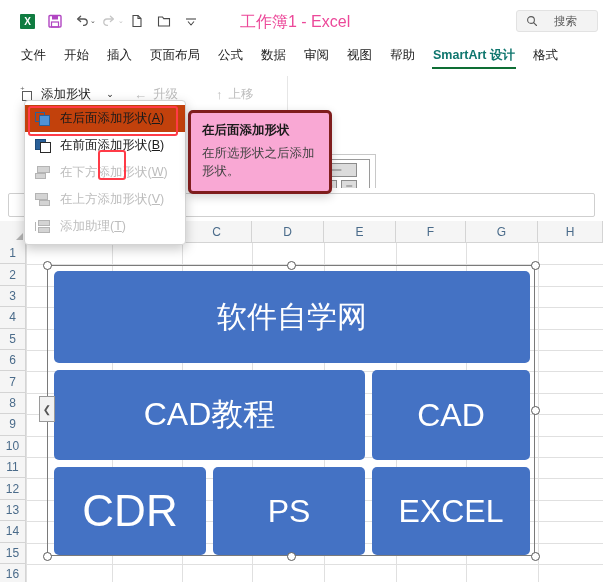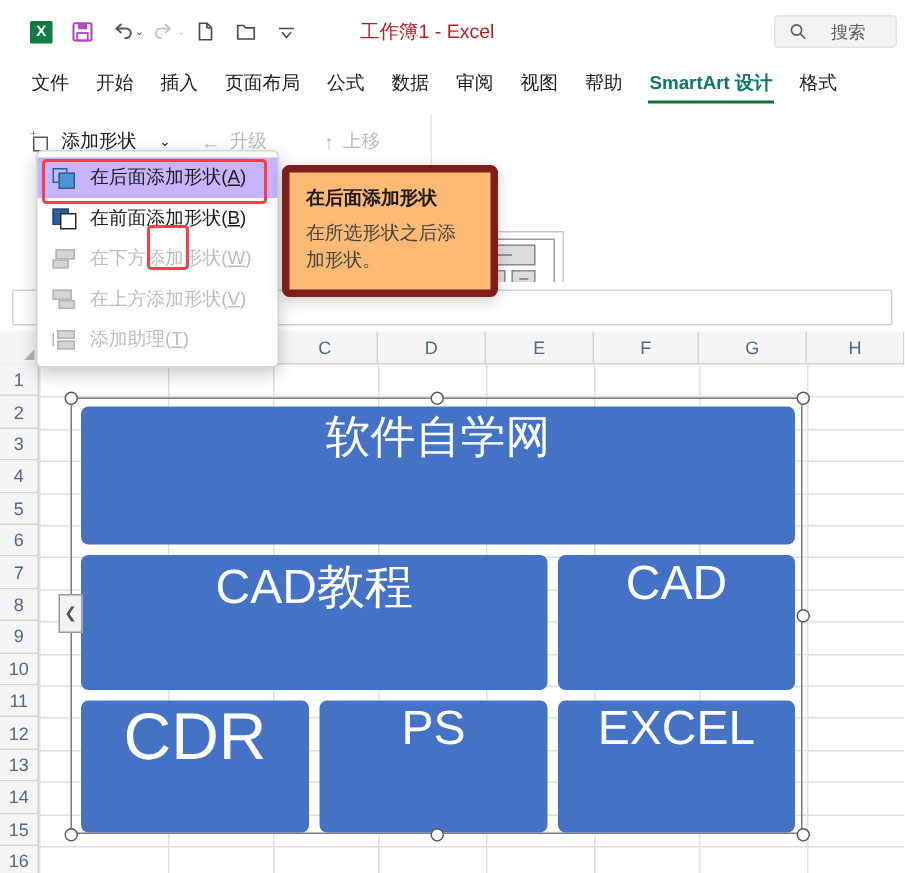--- a/index.html
+++ b/index.html
@@ -13,21 +13,21 @@
 
   
   .titlebar{position:absolute;left:0;top:0;width:603px;height:42px;background:#fff;}
   .qat{position:absolute;left:14px;top:9px;display:flex;align-items:center;gap:0px;}
   .qat-item{width:27px;height:24px;display:flex;align-items:center;justify-content:center;cursor:default;}
   .xl-logo{width:15px;height:15px;background:#107C41;border-radius:1px;color:#fff;
     font-size:10px;font-weight:bold;display:flex;align-items:center;justify-content:center;
     font-family:"Liberation Sans",sans-serif;}
   .mini-chev{font-size:7px;color:#4a4a4a;margin-left:-5px;}
   .mini-chev.dim{color:#c3c3c3;}
-  .doc-title{position:absolute;left:240px;top:12px;font-size:13px;color:#b91c1c;white-space:nowrap;}
+  .doc-title{position:absolute;left:240px;top:12px;font-size:16px;color:#ec4899;white-space:nowrap;}
   .searchbox{position:absolute;left:516px;top:10px;width:82px;height:22px;background:#f3f3f3;
     border:1px solid #e2e2e2;border-radius:3px;display:flex;align-items:center;gap:16px;padding-left:9px;box-sizing:border-box;}
   .searchbox .ph{font-size:11.5px;color:#5a5a5a;}
 
   
   .tabbar{position:absolute;left:0;top:42px;width:603px;height:28px;background:#fff;}
   .tabs{display:flex;align-items:center;height:28px;padding-left:12px;gap:0px;}
   .tab{font-size:12.5px;color:#1b1b1b;padding:4px 9px 5px 9px;white-space:nowrap;cursor:default;}
   .tab.active{color:#0f766e;font-weight:bold;position:relative;}
   .tab.active::after{content:"";position:absolute;left:8px;right:8px;bottom:0px;height:2px;background:#0E6E34;}
@@ -53,21 +53,21 @@
   .gal-box{position:absolute;background:#dcdcdc;border:1px solid #8c8c8c;box-sizing:border-box;}
   .gal-box .dash{position:absolute;left:50%;top:50%;transform:translate(-50%,-50%);width:40%;height:1px;background:#7a7a7a;}
   .group-label{position:absolute;top:160px;font-size:11.5px;color:#444;text-align:center;}
 
   
   .menu{position:absolute;left:24px;top:100px;width:160px;background:#fff;
     border:1px solid #d4d4d4;border-radius:4px;box-shadow:0 4px 12px rgba(0,0,0,.22);
     padding:4px 0;z-index:50;}
   .mi{position:relative;display:flex;align-items:center;gap:9px;height:27px;padding:0 10px;
     font-size:12.5px;color:#1b1b1b;white-space:nowrap;cursor:default;}
-  .mi.hl{background:#c4b5fd;}
+  .mi.hl{background:#c2410c;}
   .mi.disabled{color:#bdbdbd;}
   .mi .lbl u{text-decoration:underline;}
 
   .ic{position:relative;width:16px;height:14px;flex:0 0 16px;}
   .ic .b1,.ic .b2{position:absolute;box-sizing:border-box;}
   
   .ic-after .b1{left:0;top:0;width:10px;height:10px;border:1.3px solid #2a6099;}
   .ic-after .b2{left:4px;top:3px;width:11px;height:11px;background:#4f93d6;border:1.3px solid #2a6099;}
   .ic-before .b1{left:0;top:0;width:11px;height:11px;background:#2a6099;border:1.3px solid #1e4a78;}
   .ic-before .b2{left:5px;top:3px;width:11px;height:11px;background:#fff;border:1.3px solid #2a2a2a;}
@@ -76,22 +76,22 @@
   .ic-h .b2{left:4px;top:7px;width:11px;height:6px;background:#d4d4d4;border:1.2px solid #b4b4b4;}
   .ic-h2 .b1{left:2px;top:0px;width:13px;height:7px;background:#d4d4d4;border:1.2px solid #b4b4b4;}
   .ic-h2 .b2{left:0px;top:7px;width:11px;height:6px;background:#d4d4d4;border:1.2px solid #b4b4b4;}
   .ic-h3 .b1{left:3px;top:0px;width:12px;height:6px;background:#d4d4d4;border:1.2px solid #b4b4b4;}
   .ic-h3 .b2{left:3px;top:7px;width:12px;height:6px;background:#d4d4d4;border:1.2px solid #b4b4b4;}
   .ic-h3::after{content:"";position:absolute;left:0px;top:2px;width:1.3px;height:9px;background:#b4b4b4;}
 
   .red-frame{position:absolute;border:2px solid #FF3B47;border-radius:3px;pointer-events:none;z-index:60;}
 
   
-  .tooltip{position:absolute;left:188px;top:110px;width:144px;background:#fdba74;
-    border:5px solid #7f1d1d;border-radius:5px;box-shadow:0 3px 10px rgba(0,0,0,.18);
+  .tooltip{position:absolute;left:188px;top:110px;width:144px;background:#f9a8d4;
+    border:3px solid #7f1d1d;border-radius:5px;box-shadow:0 3px 10px rgba(0,0,0,.18);
     padding:9px 11px 11px 11px;box-sizing:border-box;z-index:70;}
   .tt-title{font-size:12.5px;font-weight:bold;color:#1b1b1b;margin-bottom:5px;}
   .tt-body{font-size:12.5px;color:#444;line-height:1.45;}
 
   
   .fbar{position:absolute;left:0;top:188px;width:603px;height:33px;background:#fff;
     border-bottom:1px solid #e3e3e3;}
   .namebox{position:absolute;left:8px;top:5px;width:62px;height:22px;border:1px solid #cfcfcf;
     border-radius:2px;background:#fff;}
   .fx{position:absolute;left:160px;top:9px;font-size:13px;font-style:italic;
@@ -109,21 +109,21 @@
     display:flex;align-items:center;justify-content:center;}
   .rowhdr{position:absolute;left:0;width:26px;background:#f5f5f5;border-right:1px solid #d4d4d4;
     border-bottom:1px solid #d4d4d4;box-sizing:border-box;font-size:12px;color:#4a6b8a;
     display:flex;align-items:center;justify-content:center;}
   .gline-v{position:absolute;width:1px;background:#e0e0e0;}
   .gline-h{position:absolute;height:1px;background:#e0e0e0;}
 
   
   .sa{position:absolute;border:1px solid #7a7a7a;box-sizing:border-box;}
   .shape{position:absolute;background:#4472C4;border-radius:5px;display:flex;
-    justify-content:center;color:#fff;box-sizing:border-box;}
+    align-items:center;justify-content:center;color:#fff;box-sizing:border-box;}
   .shape span{font-family:"Liberation Sans","DejaVu Sans",sans-serif;font-weight:normal;}
   .handle{position:absolute;width:9px;height:9px;border-radius:50%;background:#fff;
     border:1.3px solid #5a5a5a;box-sizing:border-box;z-index:20;}
   .textpane-tab{position:absolute;width:16px;height:26px;background:#f2f2f2;
     border:1px solid #9a9a9a;box-sizing:border-box;display:flex;align-items:center;
     justify-content:center;font-size:10px;color:#555;z-index:21;}
 </style>
 </head>
 <body>
 

